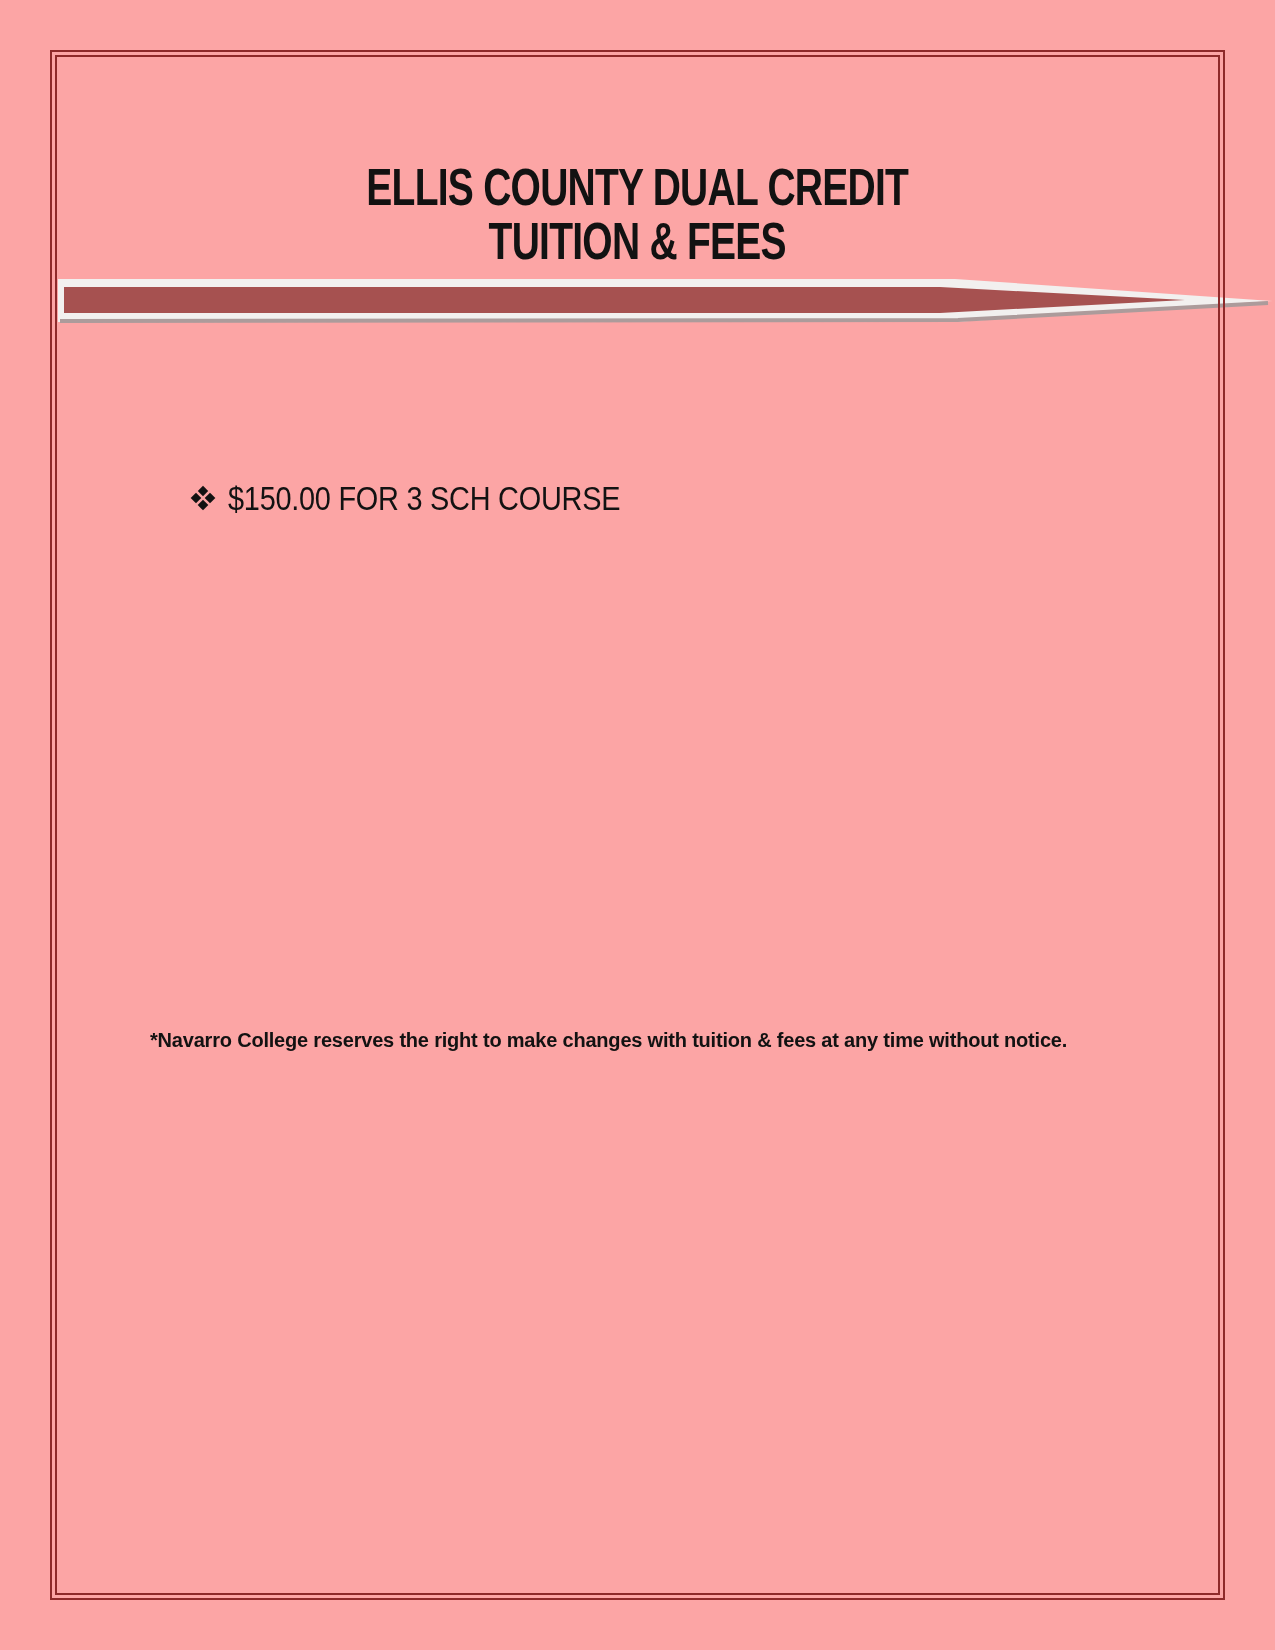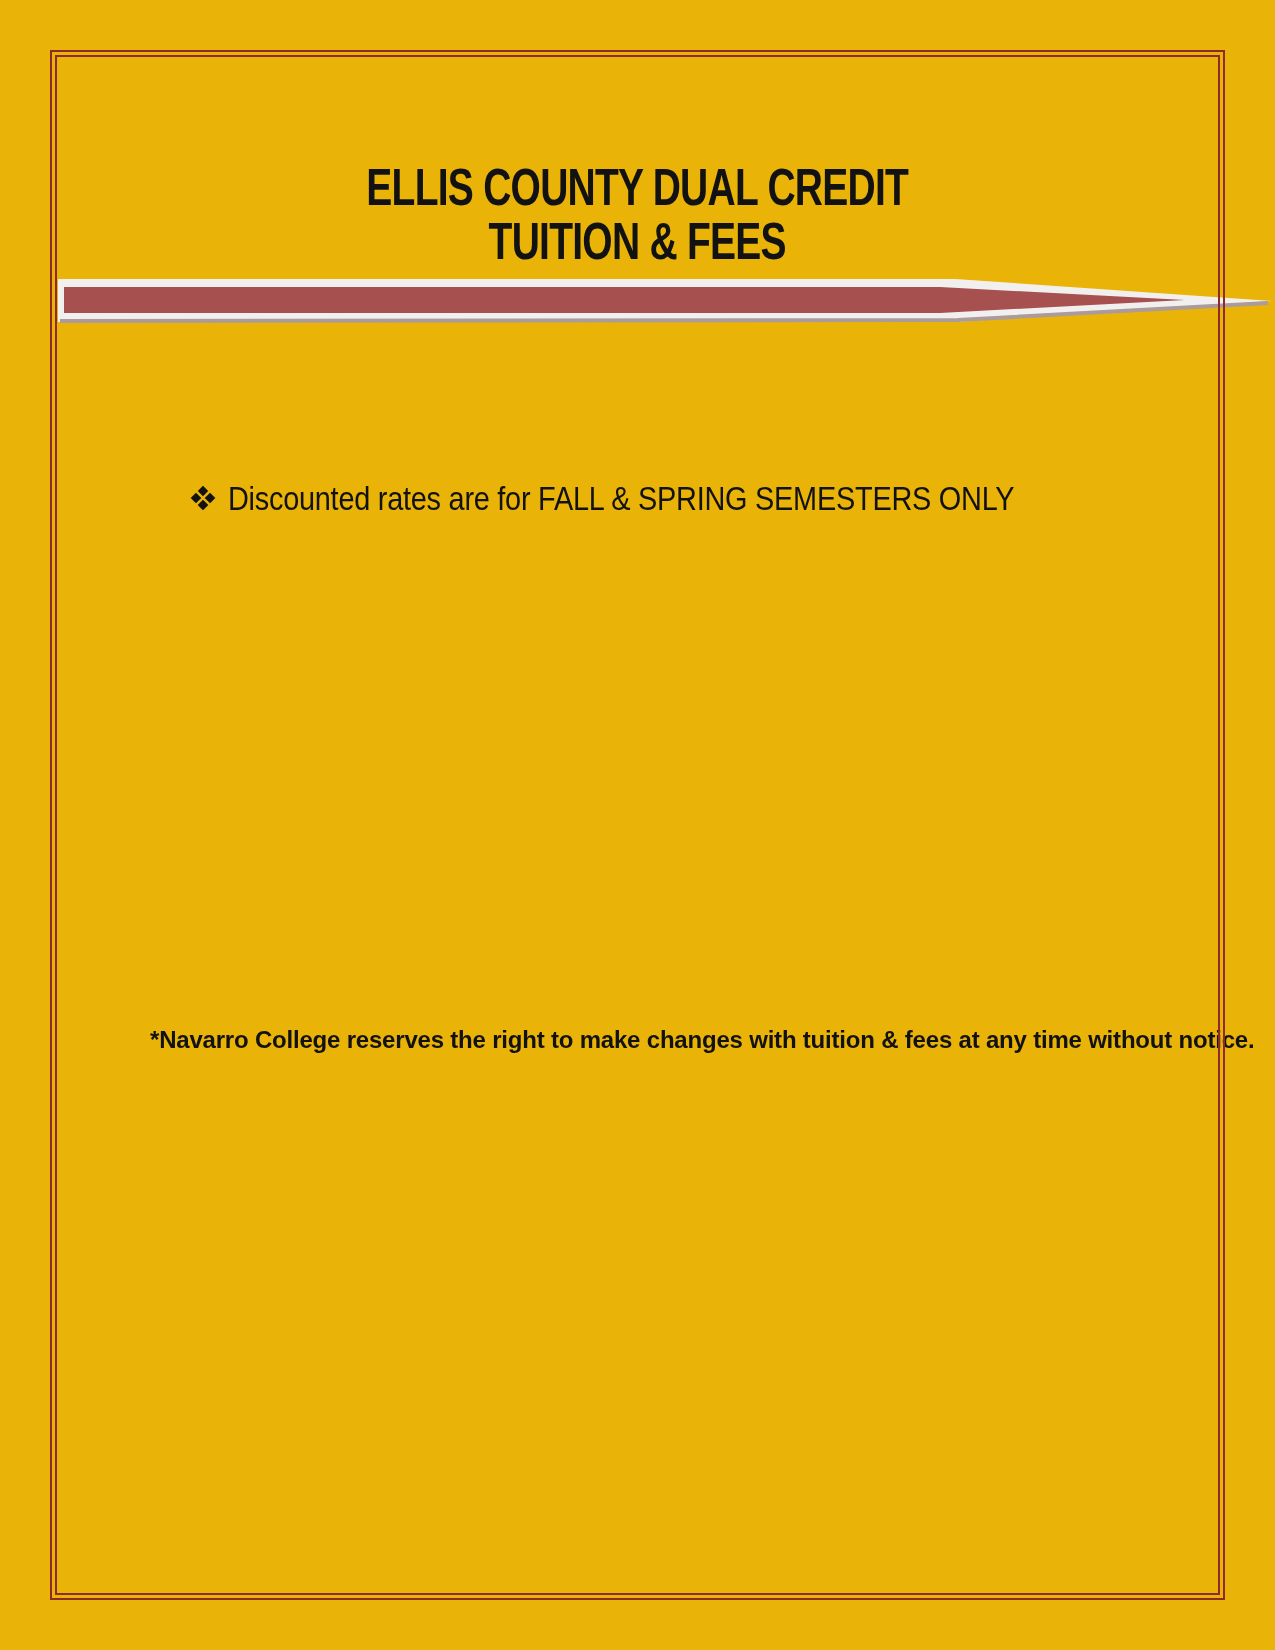--- a/index.html
+++ b/index.html
@@ -1,19 +1,19 @@
 <!DOCTYPE html>
 <html><head>
 <meta charset="utf-8">
 <style>
   html,body{margin:0;padding:0;background:#ffffff;}
   .page{
     position:relative;
     width:1275px;height:1650px;
-    background:#eab308;
+    background:#fca5a5;
     overflow:hidden;
     font-family:"Liberation Sans", sans-serif;
     color:#121212;
   }
   .page-border{
     position:absolute;
     left:50px;top:50px;
     width:1175px;height:1550px;
     box-sizing:border-box;
     border:7px double #8E2A2A;
@@ -65,21 +65,21 @@
   .bullet-text{
     display:inline-block;
     font-size:34px;
     letter-spacing:-0.3px;
     transform:scaleX(0.85);
     transform-origin:left center;
   }
   .footnote{
     position:absolute;
     left:150px;top:1028px;
-    font-size:24px;
+    font-size:20px;
     line-height:24px;
     font-weight:700;
     letter-spacing:-0.2px;
     white-space:nowrap;
     z-index:2;
   }
 </style>
 </head>
 <body>
 
@@ -101,20 +101,20 @@
   <ul class="bullet-list">
     <li class="bullet-item">
       <svg class="bullet-icon" viewBox="0 0 20 20" aria-hidden="true">
         <g fill="#121212">
           <polygon points="10,0.5 14,4.6 10,8.7 6,4.6"></polygon>
             <polygon points="0.5,10 4.6,6 8.7,10 4.6,14"></polygon>
           <polygon points="11.3,10 15.4,5.9 19.5,10 15.4,14.1"></polygon>
             <polygon points="10,11.3 14.1,15.4 10,19.5 5.9,15.4"></polygon>
         </g>
       </svg>
-      <span class="bullet-text">Discounted rates are for FALL &amp; SPRING SEMESTERS ONLY</span>
+      <span class="bullet-text">$150.00 FOR 3 SCH COURSE</span>
     </li>
   </ul>
 
   <div class="footnote">*Navarro College reserves the right to make changes with tuition &amp; fees at any time without notice.</div>
 
   <div class="page-border"></div>
 </div>
 
 </body></html>

